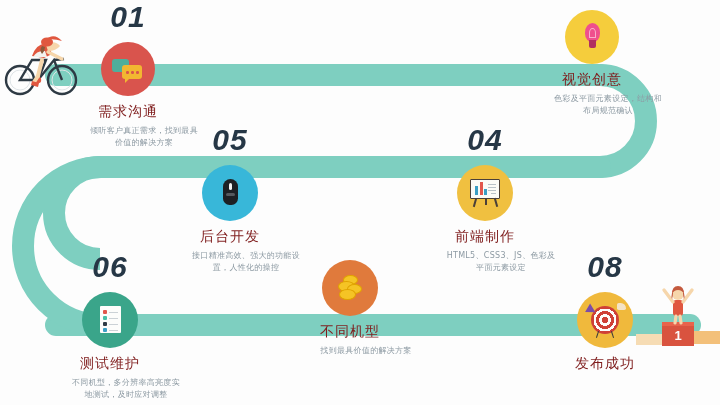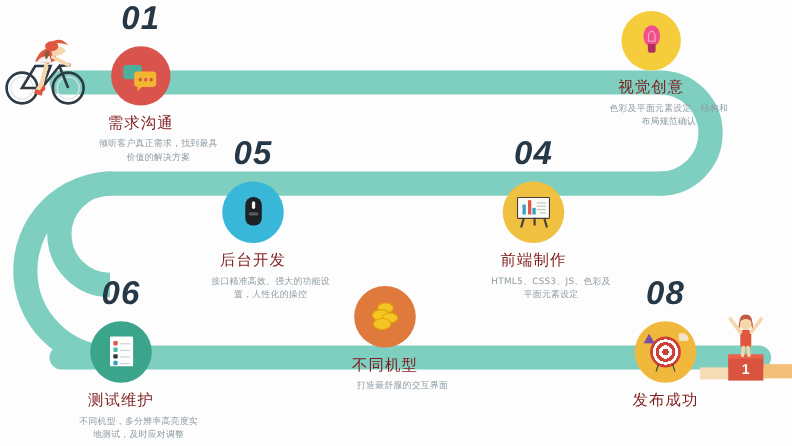--- a/index.html
+++ b/index.html
@@ -247,21 +247,21 @@
   <div class="step" style="left:265px;top:252px;">
     <div class="circle" style="background:#e07a3c;width:56px;height:56px;">
       <div class="ico">
         <div class="coin" style="left:10px;top:4px;width:15px;height:10px;"></div>
         <div class="coin" style="left:5px;top:10px;width:17px;height:11px;"></div>
         <div class="coin" style="left:14px;top:13px;width:15px;height:10px;"></div>
         <div class="coin" style="left:6px;top:18px;width:17px;height:11px;"></div>
       </div>
     </div>
     <div class="title">不同机型</div>
-    <div class="desc">打造最舒服的交互界面</div>
+    <div class="desc">找到最具价值的解决方案</div>
   </div>
 
   <div class="step" style="left:520px;top:252px;">
     <div class="num">08</div>
     <div class="circle" style="background:#f0b93c;width:56px;height:56px;">
       <div class="ico">
         <div class="tgt"></div>
         <div class="tgt-flag"></div>
         <div class="dart"></div>
         <div class="tgt-leg" style="left:9px;transform:rotate(18deg)"></div>

